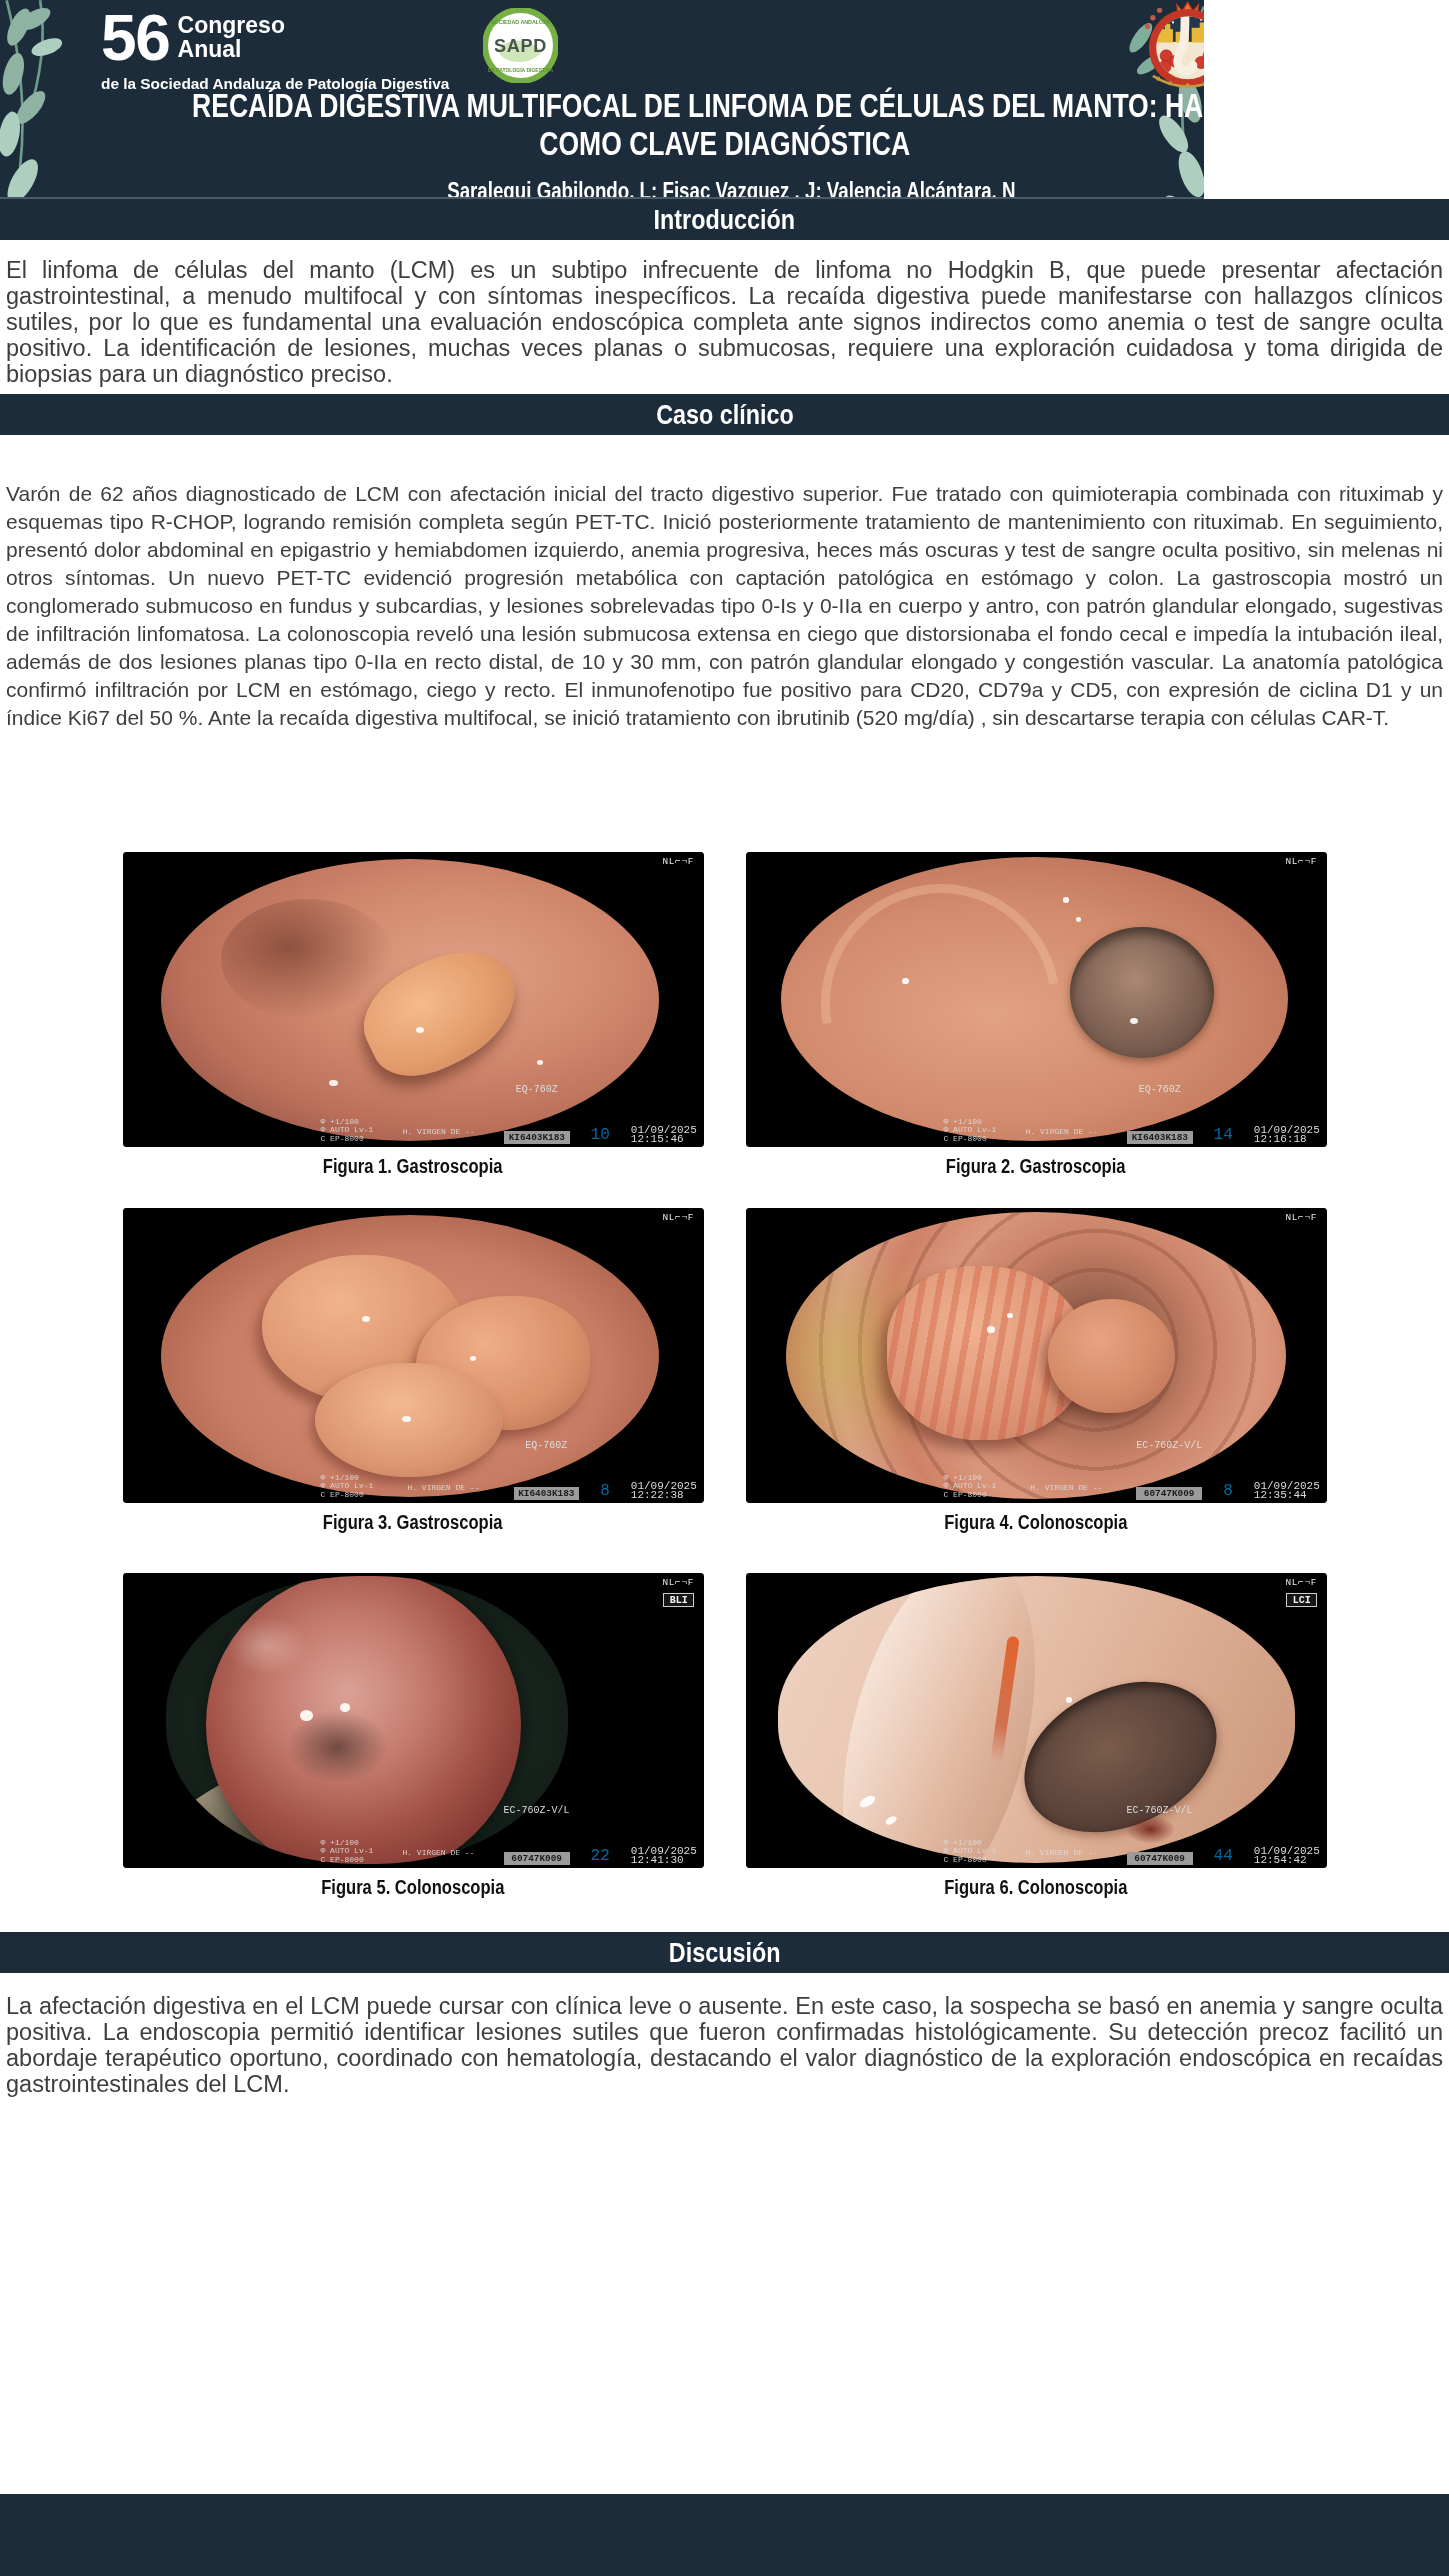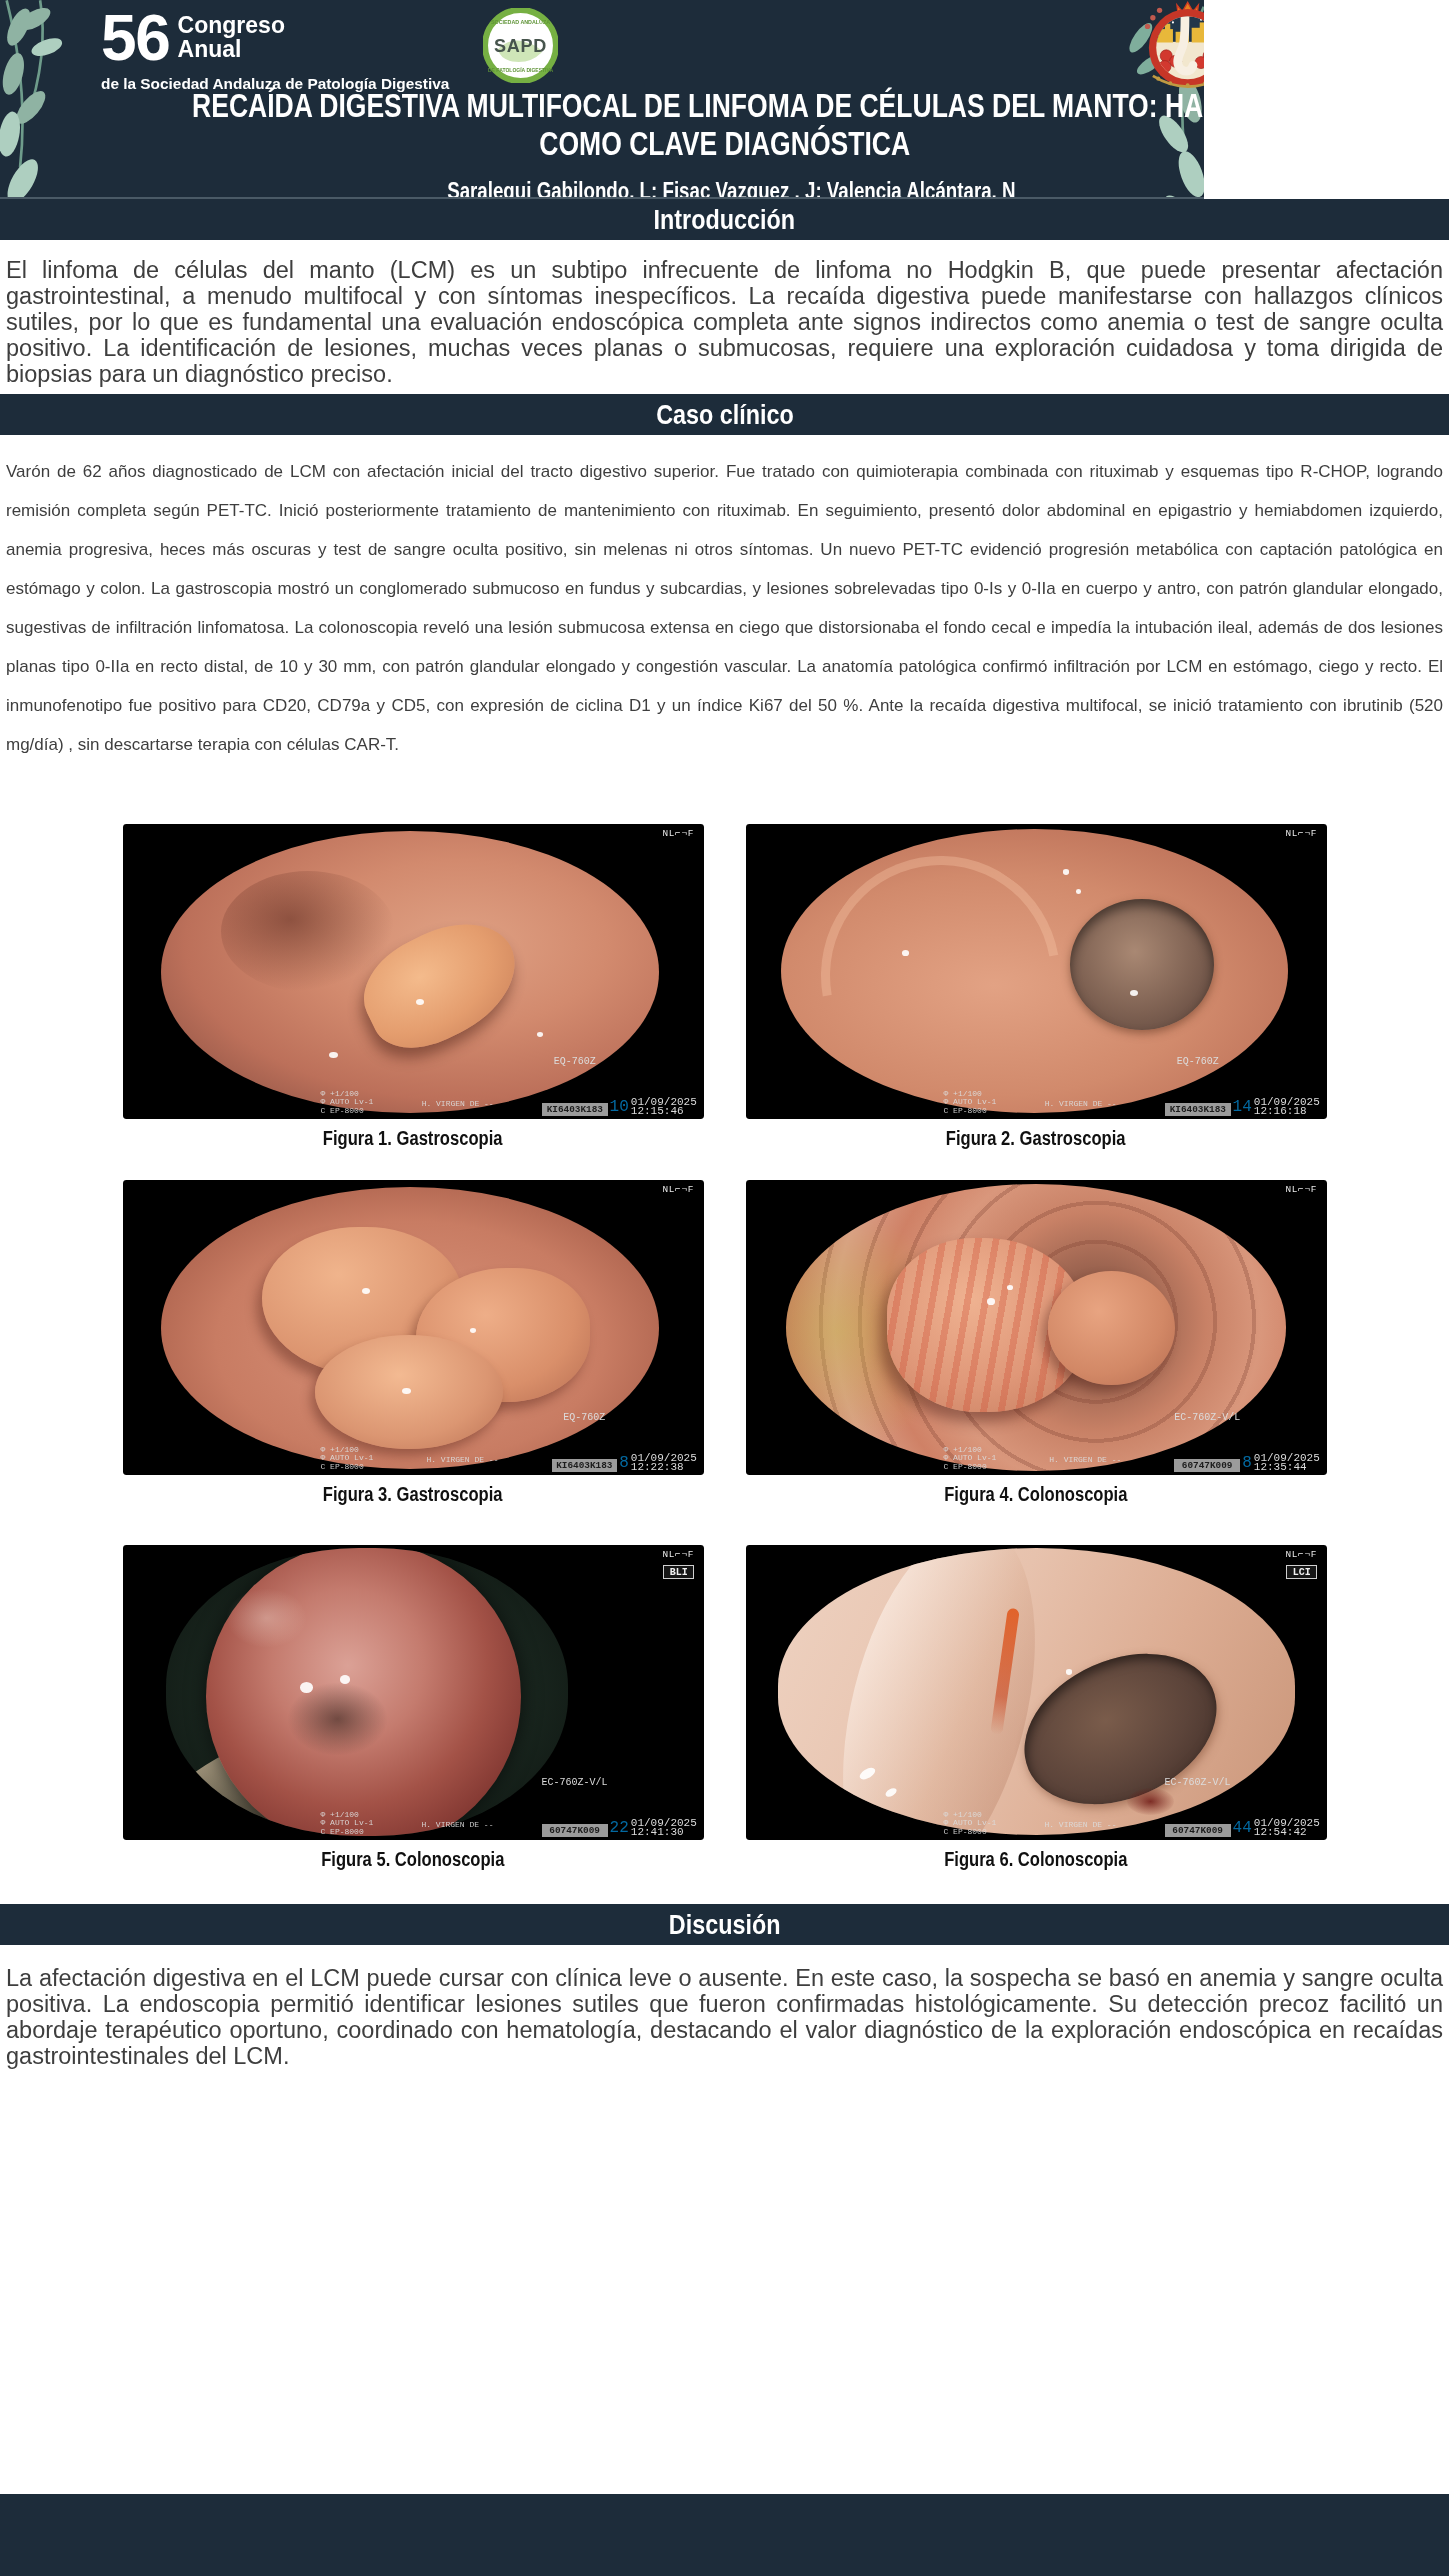--- a/index.html
+++ b/index.html
@@ -36,21 +36,21 @@
     width:1449px;height:41px;background:#1d2c3a;color:#fff;
     display:flex;align-items:center;justify-content:center;
   }
   .section-bar .heading{font-weight:bold;font-size:27.5px;}
   
   .para{
     box-sizing:border-box;width:1449px;padding:17.4px 6px 0 6px;
     color:#3e3e3e;text-align:justify;
   }
   .para.intro{height:154px;font-size:23.5px;line-height:26px;}
-  .para.caso{height:357px;font-size:17px;line-height:39px;}
+  .para.caso{height:357px;font-size:21px;line-height:28px;margin-top:28px;}
   .para.disc{height:154px;font-size:23.5px;line-height:26px;padding-top:20px;}
   
   .fig-row{display:flex;justify-content:center;gap:42px;}
   .fig-row.r1{margin-top:32px;}
   .fig-row.r2{margin-top:30px;}
   .fig-row.r3{margin-top:39px;}
   .fig-cell{width:581px;}
   .endo-frame{
     position:relative;width:581px;height:295px;background:#000;
     border-radius:3.4px;overflow:hidden;
@@ -72,21 +72,21 @@
     font-family:"Liberation Mono", monospace;
   }
   .mode-chip:empty{display:none;}
   .ov-bottom{
     position:absolute;bottom:3.4px;left:198px;right:6.7px;
     display:flex;align-items:flex-end;justify-content:space-between;gap:9.4px;
     color:#dcdcdc;font-family:"Liberation Mono", monospace;
   }
   .ov-left{font-size:8px;line-height:8.7px;opacity:.92;}
   .ov-center{font-size:8px;align-self:flex-end;margin-bottom:8px;opacity:.92;}
-  .ov-right{display:flex;align-items:flex-end;gap:2px;}
+  .ov-right{display:flex;align-items:flex-end;gap:21px;}
   .ov-model-serial{text-align:center;}
   .ov-model{font-size:10px;margin-bottom:1.3px;}
   .ov-serial{background:#9b9b9b;color:#1c1c1c;font-weight:bold;font-size:9.4px;padding:0.7px 4.7px;margin-top:36px;}
   .ov-frame{font-size:16px;color:#0369a1;line-height:18px;margin-top:13px;}
   .ov-dt{font-size:11px;line-height:8.7px;}
   
   .art1{left:38px;top:6.7px;width:498px;height:282px;
     background:radial-gradient(ellipse at 60% 40%, #dfa184 0%, #d28a6e 35%, #bc705a 65%, #8e5244 88%, #5f352c 100%);}
   .art1 .lesion{left:201px;top:101px;width:158px;height:104px;border-radius:48% 52% 58% 42%;
     transform:rotate(-26deg);

